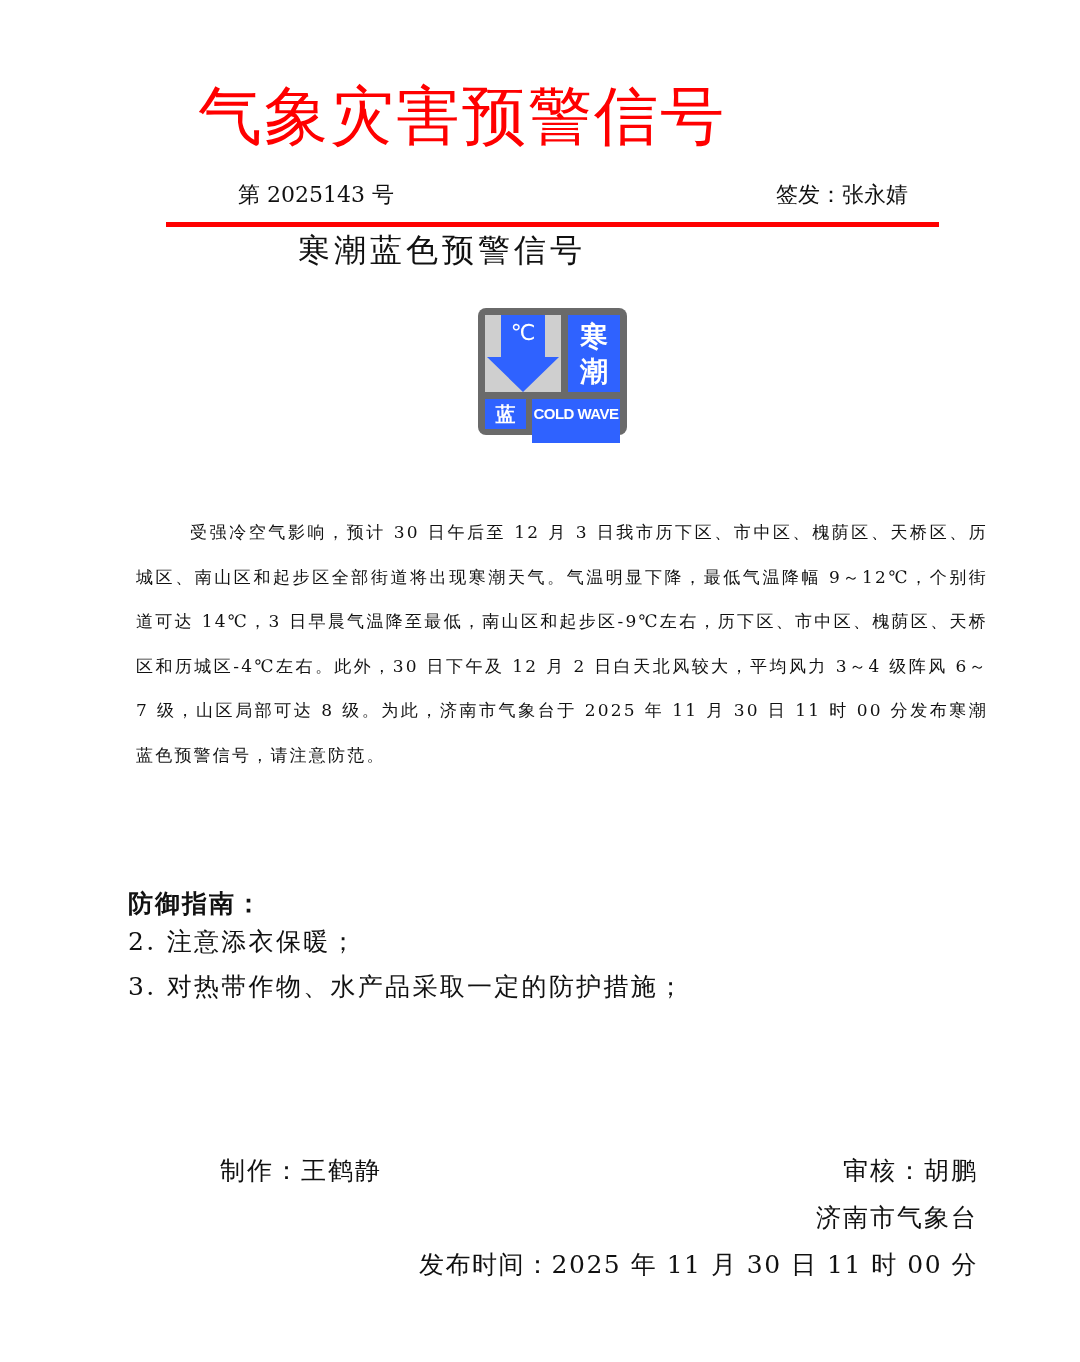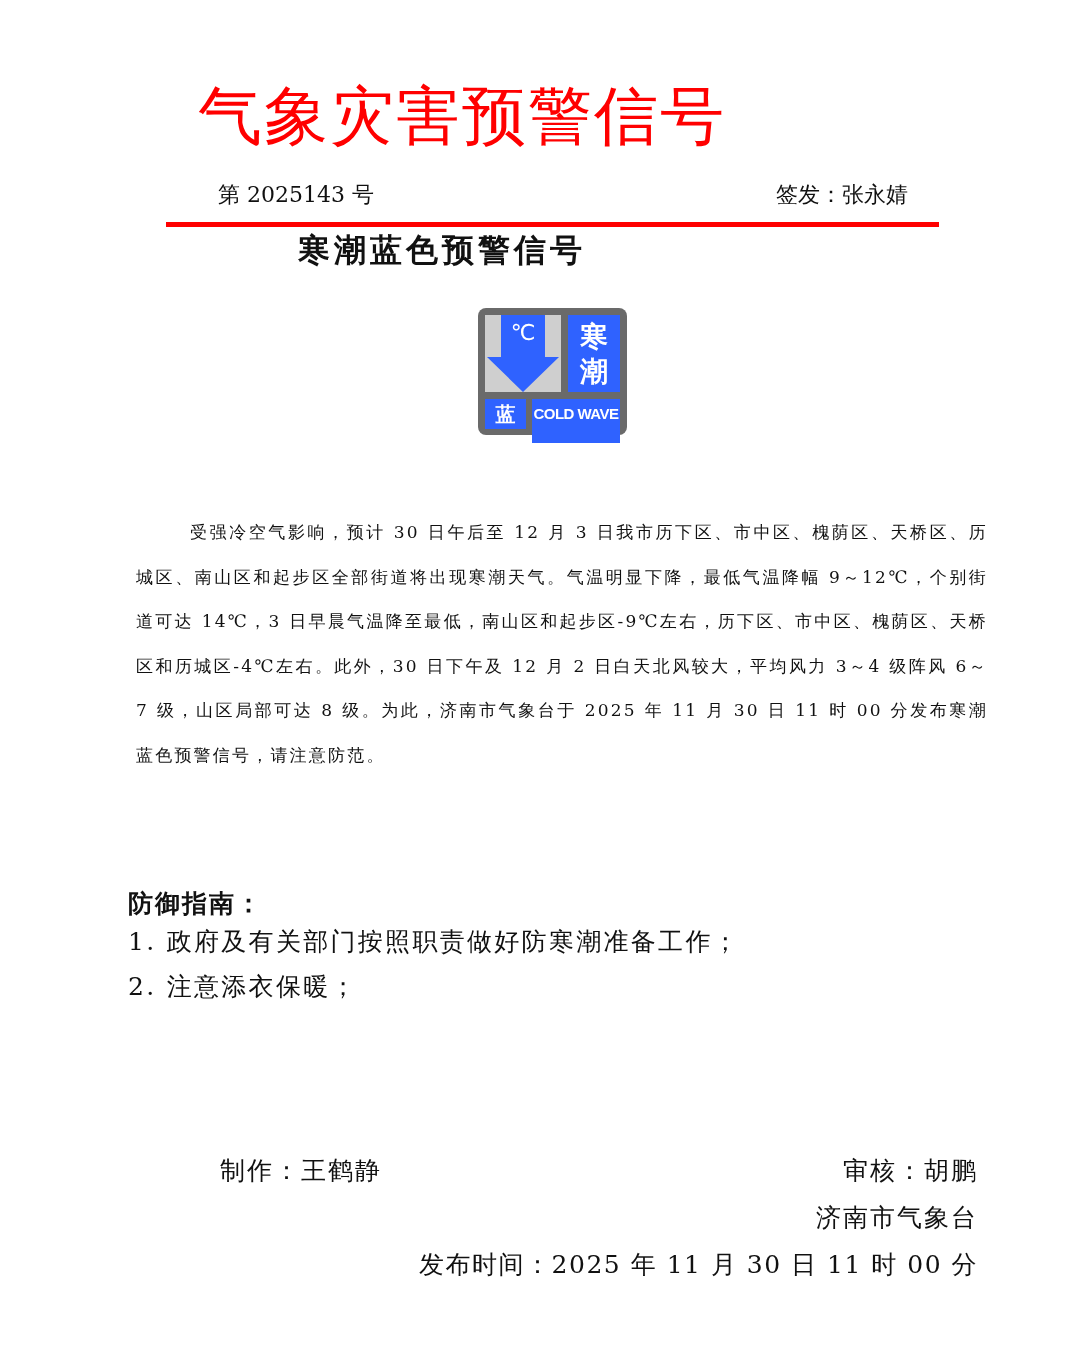--- a/index.html
+++ b/index.html
@@ -20,38 +20,37 @@
   .main-title {
     left: 0; width: 924px; top: 76px;
     text-align: center;
     font-family: "DejaVu Sans", "Liberation Sans", sans-serif;
     font-size: 64px;
     line-height: 80px;
     color: #ff0000;
     letter-spacing: 2px;
   }
   .doc-number {
-    left: 218px; top: 180px;
+    left: 238px; top: 180px;
     font-size: 22px; line-height: 30px;
   }
   .signer {
     right: 172px; top: 180px;
     font-size: 22px; line-height: 30px;
   }
   .red-rule {
     left: 166px; top: 222px;
     width: 773px; height: 5px;
     background: #ff0000;
   }
   .sub-title {
     left: 0; width: 884px; top: 228px;
     text-align: center;
     font-size: 32px; line-height: 44px;
     letter-spacing: 4px;
-    font-weight: bold;
   }
 
   
   .icon-frame {
     left: 478px; top: 308px;
     width: 149px; height: 127px;
     background: #6a6a6a;
     border-radius: 8px;
   }
   .icon-gray {
@@ -175,20 +174,20 @@
     <span>潮</span>
   </div>
   <div class="abs icon-level">蓝</div>
   <div class="abs icon-en">COLD WAVE</div>
 </div>
 
 <div class="abs body-text">受强冷空气影响，预计 30 日午后至 12 月 3 日我市历下区、市中区、槐荫区、天桥区、历城区、南山区和起步区全部街道将出现寒潮天气。气温明显下降，最低气温降幅 9～12℃，个别街道可达 14℃，3 日早晨气温降至最低，南山区和起步区-9℃左右，历下区、市中区、槐荫区、天桥区和历城区-4℃左右。此外，30 日下午及 12 月 2 日白天北风较大，平均风力 3～4 级阵风 6～7 级，山区局部可达 8 级。为此，济南市气象台于 2025 年 11 月 30 日 11 时 00 分发布寒潮蓝色预警信号，请注意防范。</div>
 
 <div class="abs guide-heading">防御指南：</div>
 <ul class="abs guide-list">
-  <li>1. 政府及有关部门按照职责做好防寒潮准备工作；</li>
   <li>2. 注意添衣保暖；</li>
+  <li>3. 对热带作物、水产品采取一定的防护措施；</li>
 </ul>
 
 <div class="abs producer">制作：王鹤静</div>
 <div class="abs reviewer">审核：胡鹏</div>
 <div class="abs issuer">济南市气象台</div>
 <div class="abs issue-time">发布时间：2025 年 11 月 30 日 11 时 00 分</div>
 
 </body></html>

